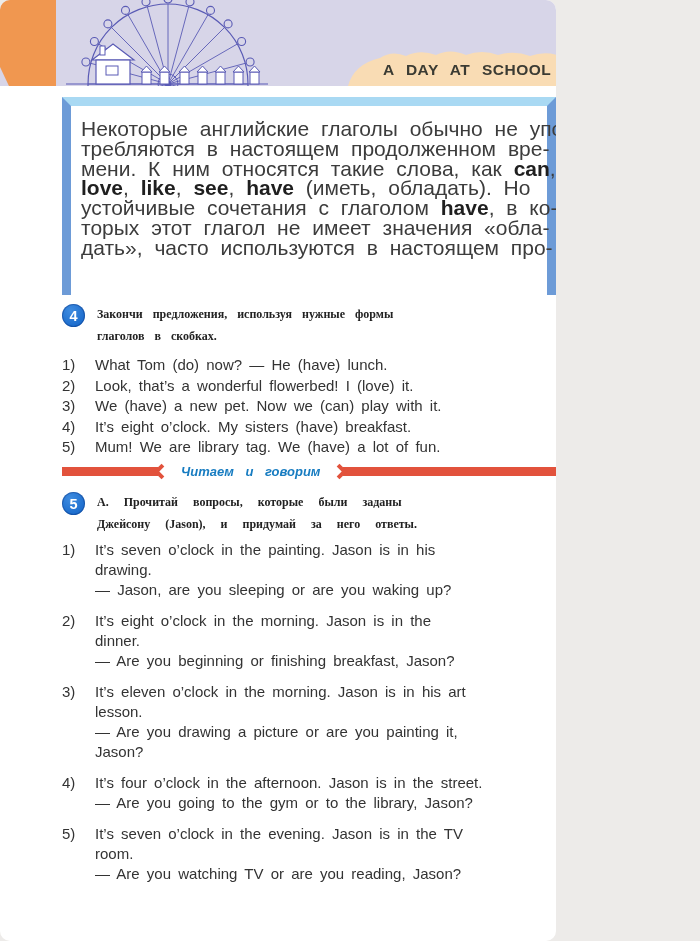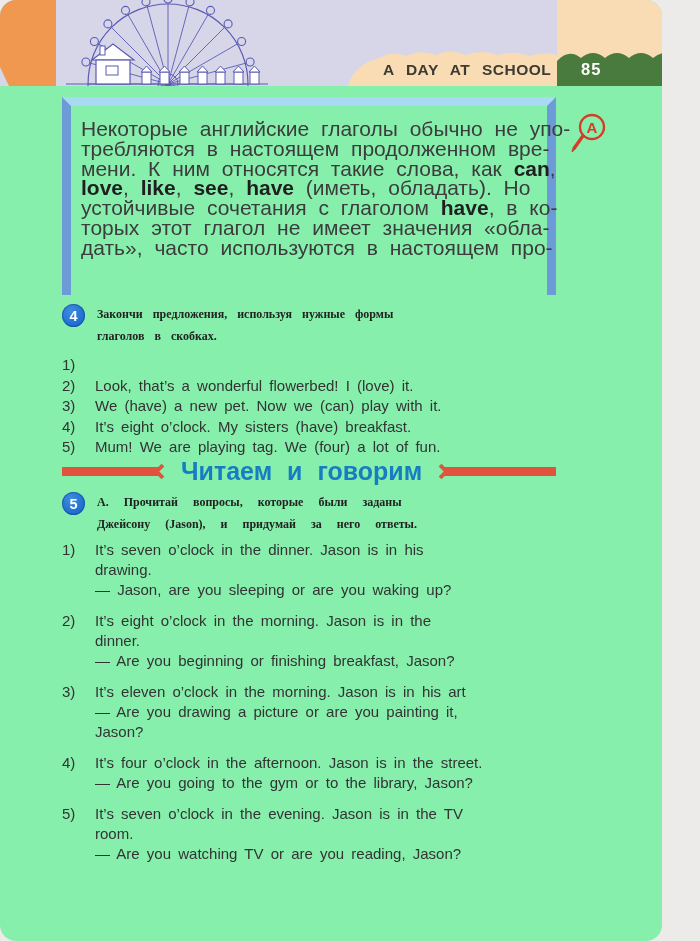--- a/index.html
+++ b/index.html
@@ -1,16 +1,16 @@
 <!DOCTYPE html>
 <html style="--header-orange: #f09750; --header-lavender: #d7d5e8; --header-peach: #f9dcb4; --header-green: #497a3e; --wheel-blue: #5a5bb5; --box-border-blue: #6d9bd7; --box-border-light: #a9d9f3; --badge-blue: #1a6bcc; --accent-red: #e2523c; --accent-blue: #177cc1; --magnifier-red: #d43c2c;"><head>
 <meta charset="utf-8">
 <style>
   html,body{margin:0;padding:0;background:#edebe9;}
-  .page{position:relative;width:662px;height:941px;background:#86efac;border-radius:16px;
+  .page{position:relative;width:556px;height:941px;background:#ffffff;border-radius:10px;
         overflow:hidden;font-family:"Liberation Sans","DejaVu Sans",sans-serif;}
   
   .header{position:absolute;left:0;top:0;width:700px;height:86px;background:var(--header-lavender,#d7d5e8);}
   .orange-block{position:absolute;left:0;top:0;width:56px;height:86px;background:var(--header-orange,#f09750);
         clip-path:polygon(0 0,100% 0,100% 100%,16% 100%,0 78%);}
   .wheel-svg{position:absolute;left:56px;top:0;width:215px;height:86px;}
   .peach-svg{position:absolute;left:330px;top:0;width:370px;height:86px;}
   .green-svg{position:absolute;left:557px;top:50px;width:143px;height:36px;}
   .header-title{position:absolute;left:383px;top:61px;font-size:15.5px;font-weight:600;color:#3b3b33;
         letter-spacing:0.5px;word-spacing:7px;white-space:nowrap;}
@@ -45,22 +45,22 @@
   .ex-item .t{word-spacing:3px;}
   .ex-item .t .line{white-space:nowrap;}
   
   .banner{position:absolute;left:62px;top:462px;width:494px;height:18px;display:flex;align-items:center;}
   .bar{height:9px;background:var(--accent-red,#e2523c);}
   .bar-left{flex:0 0 96px;} .bar-right{flex:1;}
   .chev{width:11px;height:11px;border-left:4px solid var(--accent-red,#e2523c);
         border-bottom:4px solid var(--accent-red,#e2523c);box-sizing:border-box;}
   .chev-left{transform:rotate(45deg);margin-left:-2px;}
   .chev-right{transform:rotate(225deg);margin-right:-2px;}
-  .banner-title{font-weight:bold;font-size:25px;color:var(--accent-blue,#177cc1);margin:0 14px;
-        word-spacing:8px;white-space:nowrap;}
+  .banner-title{font-weight:bold;font-size:13px;color:var(--accent-blue,#177cc1);margin:0 14px;
+        word-spacing:8px;white-space:nowrap;font-style:italic;}
 </style>
 </head>
 <body>
 
 <div class="page">
 
   <div class="header">
     <svg id="wheel" class="wheel-svg" viewBox="0 0 215 86">
         <circle cx="112" cy="84" r="80" fill="none" stroke="#5a5bb5" stroke-width="1.2"></circle>
         <circle cx="112" cy="84" r="10" fill="none" stroke="#5a5bb5" stroke-width="1"></circle>
@@ -153,20 +153,23 @@
   <div class="ex-head ex4-head">
     <div class="badge">4</div>
     <div class="ex-instruction" id="ex4-instruction">
         <div class="line">Закончи предложения, используя нужные формы</div>
         <div class="line">глаголов в скобках.</div>
       </div>
   </div>
   <div class="ex-list ex4-list" id="ex4-list">
       <div class="ex-item">
         <div class="num">1)</div>
+        <div class="t">
+          <div class="line">What Tom (do) now? — He (have) lunch.</div>
+        </div>
       </div>
       <div class="ex-item">
         <div class="num">2)</div>
         <div class="t">
           <div class="line">Look, that’s a wonderful flowerbed! I (love) it.</div>
         </div>
       </div>
       <div class="ex-item">
         <div class="num">3)</div>
         <div class="t">
@@ -175,21 +178,21 @@
       </div>
       <div class="ex-item">
         <div class="num">4)</div>
         <div class="t">
           <div class="line">It’s eight o’clock. My sisters (have) breakfast.</div>
         </div>
       </div>
       <div class="ex-item">
         <div class="num">5)</div>
         <div class="t">
-          <div class="line">Mum! We are playing tag. We (four) a lot of fun.</div>
+          <div class="line">Mum! We are library tag. We (have) a lot of fun.</div>
         </div>
       </div>
     </div>
 
   <div class="banner">
     <div class="bar bar-left"></div>
     <div class="chev chev-left"></div>
     <div class="banner-title">Читаем и говорим</div>
     <div class="chev chev-right"></div>
     <div class="bar bar-right"></div>
@@ -199,37 +202,38 @@
     <div class="badge">5</div>
     <div class="ex-instruction" id="ex5-instruction">
         <div class="line">А. Прочитай вопросы, которые были заданы</div>
         <div class="line">Джейсону (Jason), и придумай за него ответы.</div>
       </div>
   </div>
   <div class="ex-list ex5-list" id="ex5-list">
       <div class="ex-item">
         <div class="num">1)</div>
         <div class="t">
-          <div class="line">It’s seven o’clock in the dinner. Jason is in his</div>
+          <div class="line">It’s seven o’clock in the painting. Jason is in his</div>
           <div class="line">drawing.</div>
           <div class="line">— Jason, are you sleeping or are you waking up?</div>
         </div>
       </div>
       <div class="ex-item">
         <div class="num">2)</div>
         <div class="t">
           <div class="line">It’s eight o’clock in the morning. Jason is in the</div>
           <div class="line">dinner.</div>
           <div class="line">— Are you beginning or finishing breakfast, Jason?</div>
         </div>
       </div>
       <div class="ex-item">
         <div class="num">3)</div>
         <div class="t">
           <div class="line">It’s eleven o’clock in the morning. Jason is in his art</div>
+          <div class="line">lesson.</div>
           <div class="line">— Are you drawing a picture or are you painting it,</div>
           <div class="line">Jason?</div>
         </div>
       </div>
       <div class="ex-item">
         <div class="num">4)</div>
         <div class="t">
           <div class="line">It’s four o’clock in the afternoon. Jason is in the street.</div>
           <div class="line">— Are you going to the gym or to the library, Jason?</div>
         </div>

